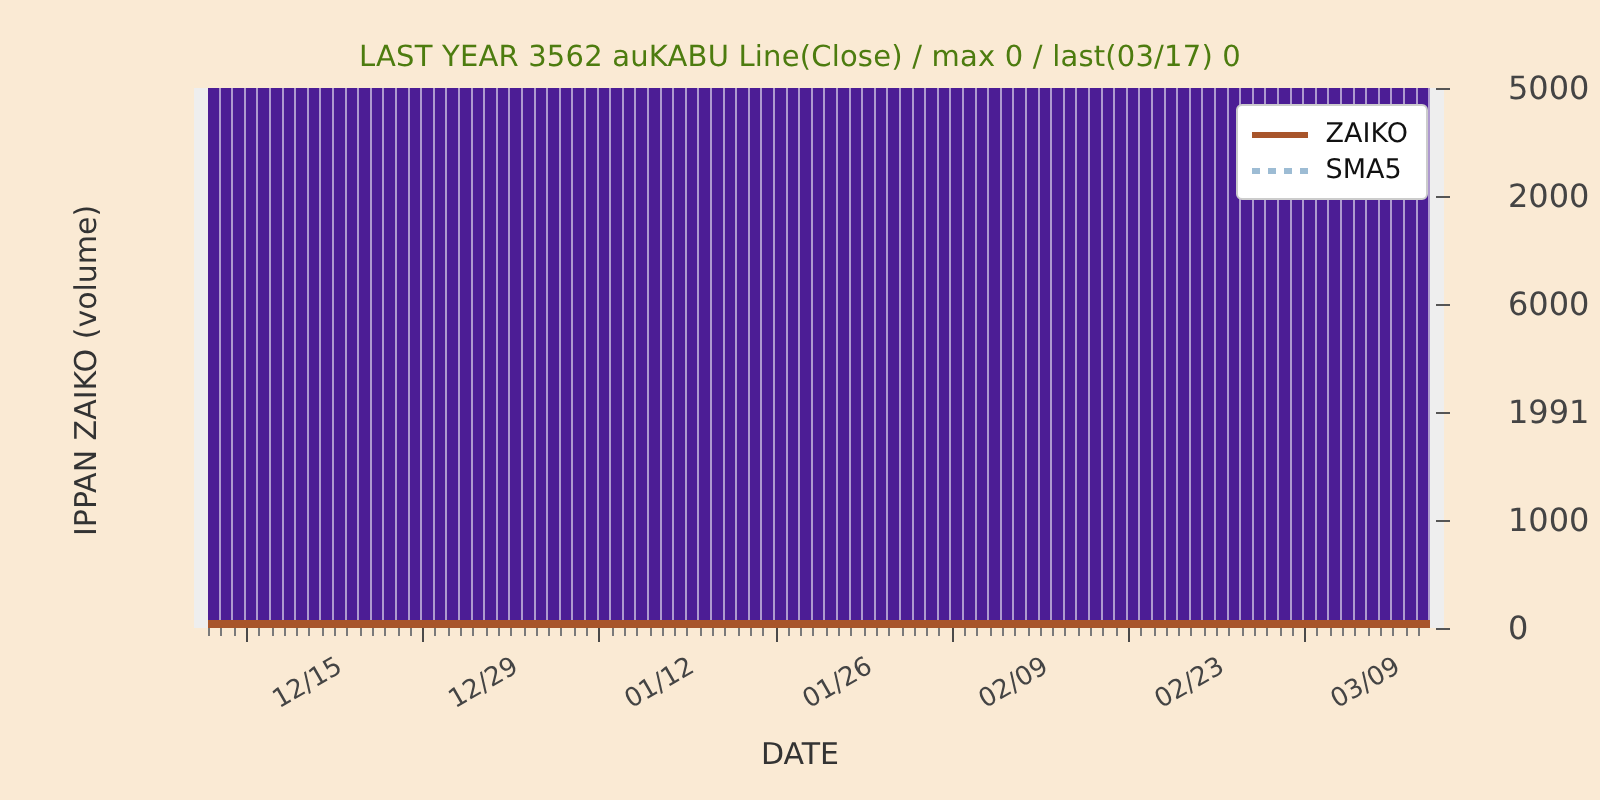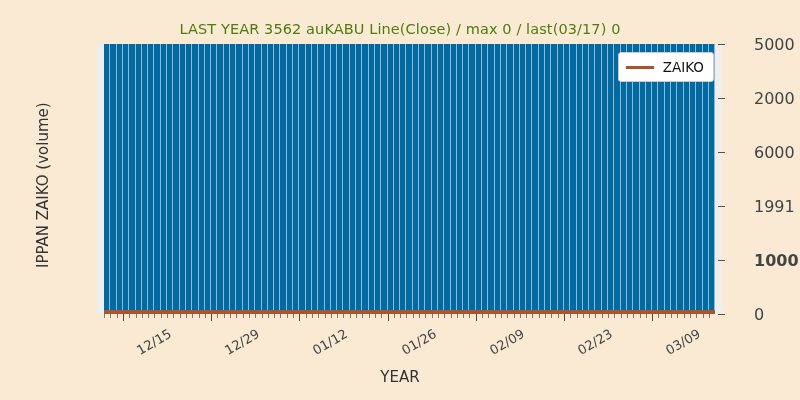--- a/index.html
+++ b/index.html
@@ -36,21 +36,21 @@
     white-space: nowrap;
   }
 
   
   #plot-area {
     position: absolute;
     left: 97px;
     top: 44px;
     width: 625px;
     height: 270px;
-    background: #0369a1;
+    background: #4c1d95;
     overflow: hidden;
   }
   
   #plot-edge-left {
     position: absolute;
     left: 0; top: 0;
     width: 7px; height: 100%;
     background: #eeeeee;
   }
   #plot-edge-right {
@@ -237,33 +237,37 @@
     <div id="plot-edge-right"></div>
 
     <div id="series-sma5"></div>
     <div id="series-zaiko"></div>
 
     <div id="legend">
       <div class="legend-row">
         <span class="legend-swatch solid"></span>
         <span class="legend-label">ZAIKO</span>
       </div>
+      <div class="legend-row">
+        <span class="legend-swatch dotted"></span>
+        <span class="legend-label">SMA5</span>
+      </div>
     </div>
   </div>
 
   <div id="y-axis"></div>
   <div id="x-axis"></div>
 
   <div id="ylabel">IPPAN ZAIKO (volume)</div>
-  <div id="xlabel">YEAR</div>
+  <div id="xlabel">DATE</div>
 
 <div class="ytick-mark" style="top: 314px;"></div>
     <div class="ytick" style="top: 314px;">0</div>
     <div class="ytick-mark" style="top: 260px;"></div>
-    <div class="ytick" style="top: 260px; font-weight: bold;">1000</div>
+    <div class="ytick" style="top: 260px;">1000</div>
     <div class="ytick-mark" style="top: 206px;"></div>
     <div class="ytick" style="top: 206px;">1991</div>
     <div class="ytick-mark" style="top: 152px;"></div>
     <div class="ytick" style="top: 152px;">6000</div>
     <div class="ytick-mark" style="top: 98px;"></div>
     <div class="ytick" style="top: 98px;">2000</div>
     <div class="ytick-mark" style="top: 44px;"></div>
     <div class="ytick" style="top: 44px;">5000</div>
     <div class="xtick-minor" style="left: 104px;"></div>
     <div class="xtick-minor" style="left: 110.3px;"></div>

